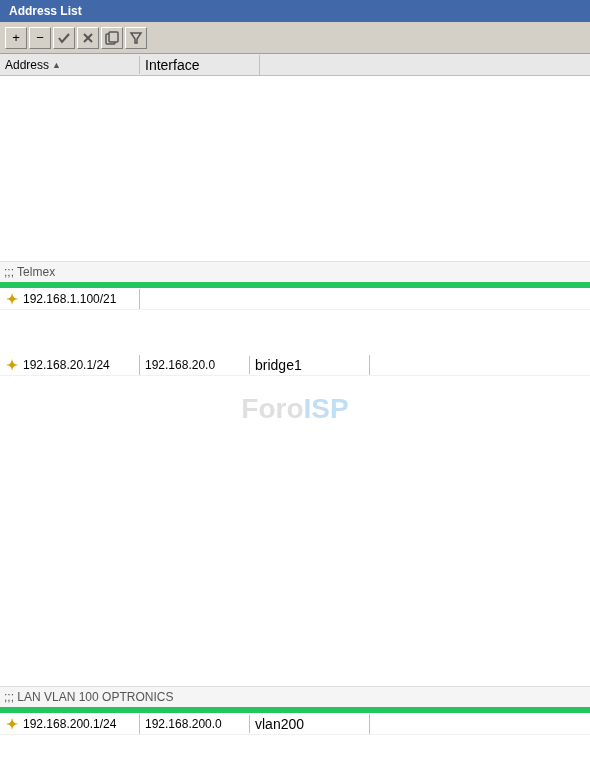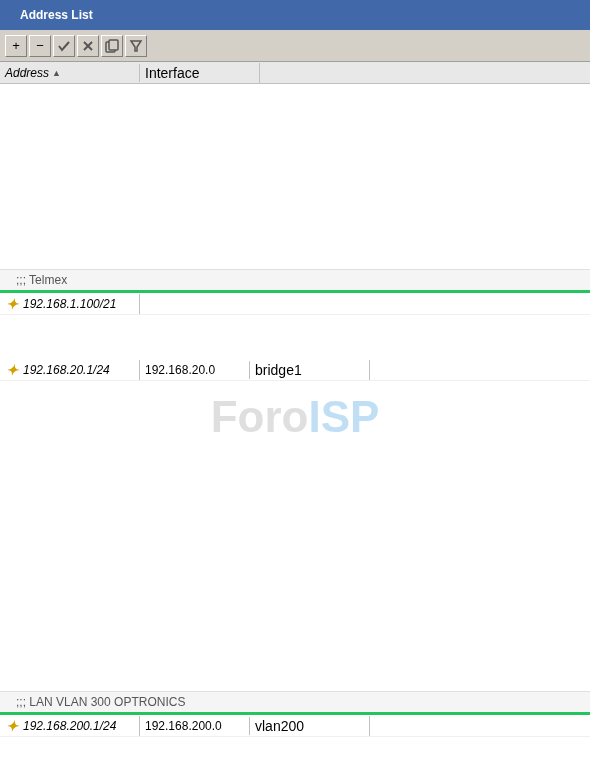--- a/index.html
+++ b/index.html
@@ -13,24 +13,24 @@
       font-size: 13px;
       background: #f0f0f0;
       width: 590px;
       height: 763px;
       overflow: hidden;
     }
 
     .title-bar {
       background: #4169aa;
       color: white;
-      padding: 4px 20px;
+      padding: 4px 9px;
       font-size: 12px;
       font-weight: bold;
-      height: 30px;
+      height: 22px;
       display: flex;
       align-items: center;
     }
 
     .toolbar {
       background: #d4d0c8;
       border-bottom: 1px solid #a0a0a0;
       padding: 3px 5px;
       display: flex;
       align-items: center;
@@ -73,21 +73,20 @@
 
     .col-address {
       width: 140px;
       min-width: 140px;
       padding: 2px 5px;
       border-right: 1px solid #c0c0c0;
       font-size: 12px;
       display: flex;
       align-items: center;
       gap: 3px;
-      font-style: italic;
     }
 
     .col-network {
       width: 110px;
       min-width: 110px;
       padding: 2px 5px;
       border-right: 1px solid #c0c0c0;
       font-size: 12px;
     }
 
@@ -105,24 +104,24 @@
       font-size: 12px;
     }
 
     .sort-arrow {
       font-size: 9px;
       color: #555;
     }
 
     .section-header {
       background: #f5f5f5;
-      padding: 3px 16px;
+      padding: 3px 4px;
       font-size: 12px;
       color: #555;
-      border-bottom: 3px solid #22c55e;
+      border-bottom: 6px solid #22c55e;
       border-top: 1px solid #e0e0e0;
     }
 
     .data-row {
       display: flex;
       align-items: center;
       height: 22px;
       border-bottom: 1px solid #f0f0f0;
       cursor: pointer;
     }
@@ -140,21 +139,21 @@
       display: inline-block;
       width: 14px;
       text-align: center;
     }
 
     .watermark {
       position: absolute;
       top: 50%;
       left: 50%;
       transform: translate(-50%, -50%);
-      font-size: 44px;
+      font-size: 28px;
       color: rgba(100, 170, 220, 0.25);
       font-weight: bold;
       pointer-events: none;
       white-space: nowrap;
       z-index: 5;
     }
 
     .watermark span.foro {
       color: rgba(150, 150, 150, 0.3);
     }
@@ -239,21 +238,21 @@
     </div>
     <div class="col-interface">
       <span>bridge1</span>
     </div>
     <div class="col-extra"></div>
   </div>
 
   <div style="height: 310px;"></div>
 
   <div class="section-header">
-    <span>;;; LAN VLAN 300 OPTRONICS</span>
+    <span>;;; LAN VLAN 100 OPTRONICS</span>
   </div>
   <div class="data-row">
     <div class="col-address">
       <span class="plus-icon">✦</span>
       <span>192.168.200.1/24</span>
     </div>
     <div class="col-network">
       <span>192.168.200.0</span>
     </div>
     <div class="col-interface">

